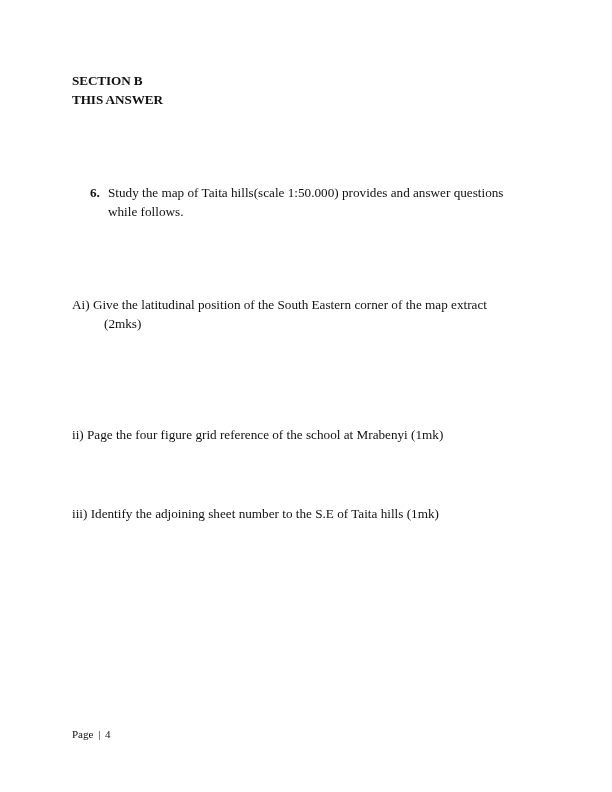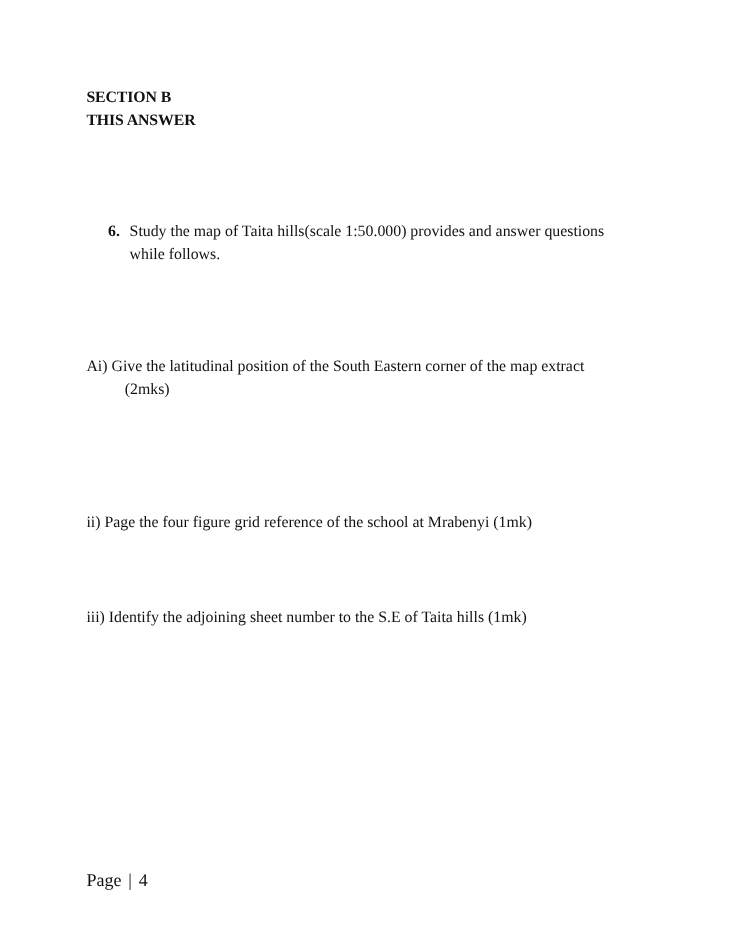--- a/index.html
+++ b/index.html
@@ -60,21 +60,21 @@
     .item .line1 { white-space: nowrap; }
     .item .cont { margin-left: 32px; white-space: nowrap; }
     .q-ai { top: 295px; }
     .q-aii { top: 425px; }
     .q-aiii { top: 504px; }
     .q-bi { top: 572px; }
     .footer {
       position: absolute;
       left: 72px;
       top: 727px;
-      font-size: 15px;
+      font-size: 11px;
       line-height: 14px;
       white-space: nowrap;
     }
     .footer .sep { margin: 0 2px; }
   </style>
 </head>
 <body>
 
 <div class="page">
 

